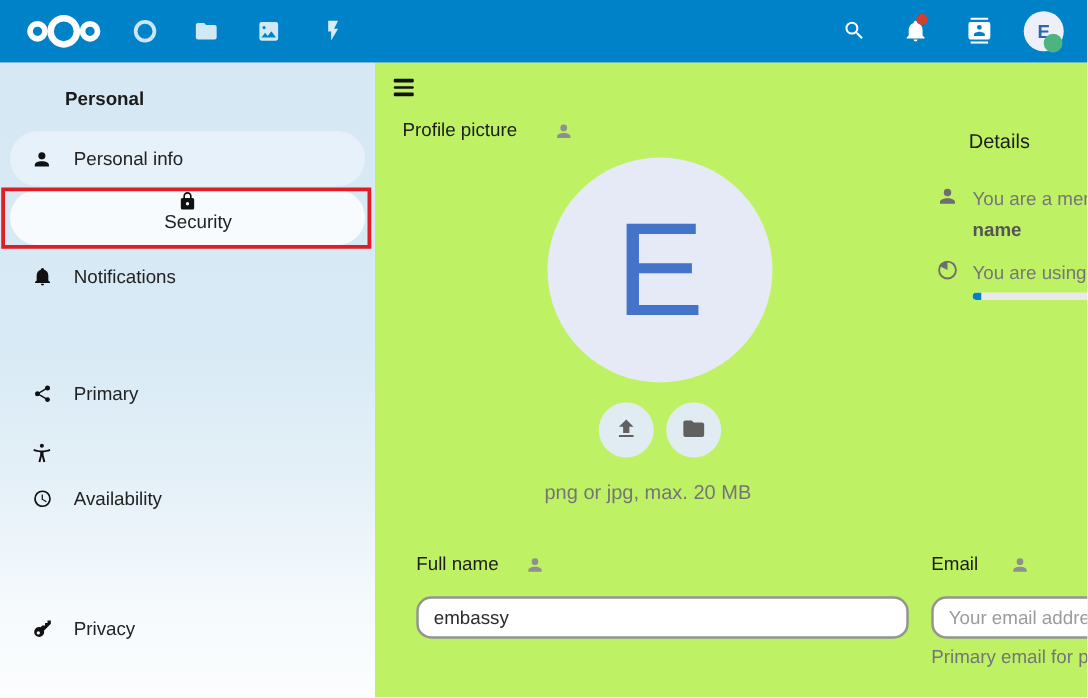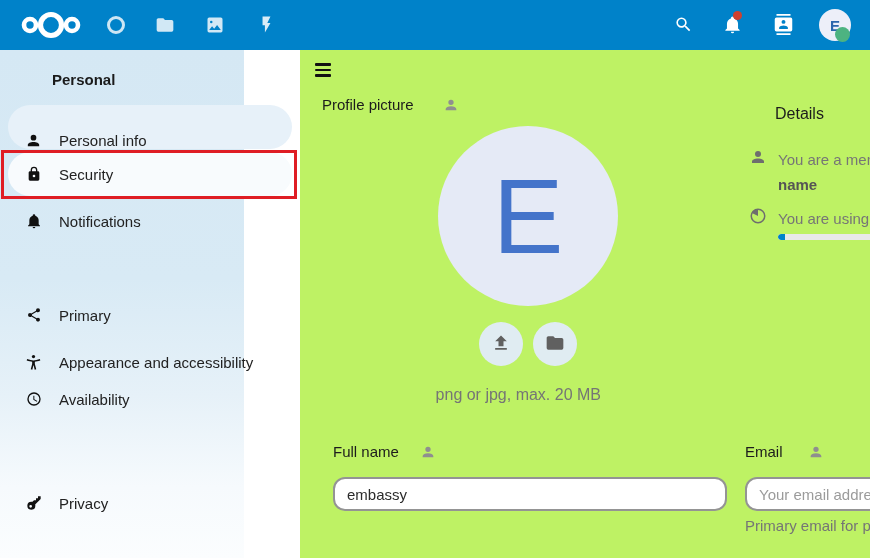--- a/index.html
+++ b/index.html
@@ -13,29 +13,29 @@
   .logo{left:20px;top:9px;width:62px;height:32px;}
   .appicon-circle{left:107px;top:16px;width:18px;height:18px;border:3px solid rgba(255,255,255,.8);border-radius:50%;}
   .hbtn svg{display:block;}
   .avatar-sm{left:819px;top:9px;width:32px;height:32px;border-radius:50%;background:#edeff9;
              display:flex;align-items:center;justify-content:center;
              color:#2b66ad;font-size:15px;font-weight:bold;}
   .status-dot{position:absolute;left:835px;top:27px;width:15px;height:15px;border-radius:50%;background:#4db381;}
   .notif-dot{position:absolute;left:733px;top:11px;width:9px;height:9px;border-radius:50%;background:#d0402e;}
 
   
-  .sidebar{position:absolute;left:0;top:50px;width:244px;height:508px;
+  .sidebar{position:absolute;left:0;top:50px;width:300px;height:508px;
            background:linear-gradient(180deg,#d5e8f4 0%,#d8eaf5 45%,#e6f1f8 68%,#f6fafd 86%,#fbfdfe 100%);padding-left:15px;}
   .side-heading{position:absolute;left:52px;top:21px;font-size:15px;font-weight:bold;color:#1b1b1b;}
   .nav-item{position:absolute;left:8px;width:284px;height:44px;border-radius:22px;
             display:flex;align-items:center;padding-left:17px;color:#222;font-size:15px;cursor:pointer;}
   .nav-item .nicon{width:17px;height:17px;margin-right:17px;flex:0 0 auto;display:flex;align-items:center;justify-content:center;}
   .nav-item svg{display:block;}
-  .pill-active{background:#e7f1f9;align-items:flex-end;}
-  .pill-hover{background:#f8fbfd;}
+  .pill-active{background:#e7f1f9;}
+  .pill-hover{background:#f8fbfd;flex-direction:column;}
   .red-box{position:absolute;left:1px;top:150px;width:296px;height:49px;
            border:3px solid #df1d24;z-index:6;pointer-events:none;}
 
   
   .content{position:absolute;left:300px;top:50px;width:570px;height:508px;background:#bef264;}
   .hamburger{position:absolute;left:15px;top:13px;width:16px;height:14px;display:flex;flex-direction:column;justify-content:space-between;cursor:pointer;}
   .hamburger span{display:block;height:2.6px;background:#111;border-radius:1px;}
 
   .field-label{position:absolute;font-size:15px;color:#1c1c1c;white-space:nowrap;}
   .scope-icon{position:absolute;width:16px;height:16px;}
@@ -152,21 +152,20 @@
       <span>Primary</span>
     </div>
 
     <div class="nav-item" style="top:290px;">
       <span class="nicon">
         <svg width="17" height="17" viewBox="0 0 24 24" fill="#111">
           <circle cx="12" cy="3.6" r="2.3"></circle>
           <path d="M3,7.2 C6.6,8.5 9.4,9 12,9 C14.6,9 17.4,8.5 21,7.2 L21.6,9.3 C18.6,10.4 16,10.9 13.9,11 L13.9,14 L15.9,21.6 L13.7,22.2 L12,15.4 L10.3,22.2 L8.1,21.6 L10.1,14 L10.1,11 C8,10.9 5.4,10.4 2.4,9.3 Z"></path>
         </svg>
       </span>
-      <span>Appearance and accessibility</span>
     </div>
 
     <div class="nav-item" style="top:327px;">
       <span class="nicon">
         <svg width="16" height="16" viewBox="0 0 24 24" fill="#111">
             <path d="M12,20A8,8 0 0,0 20,12A8,8 0 0,0 12,4A8,8 0 0,0 4,12A8,8 0 0,0 12,20M12,2A10,10 0 0,1 22,12A10,10 0 0,1 12,22C6.47,22 2,17.5 2,12A10,10 0 0,1 12,2M12.5,7V12.25L17,14.92L16.25,16.15L11,13V7H12.5Z"></path>
           </svg>
       </span>
       <span>Availability</span>
     </div>

